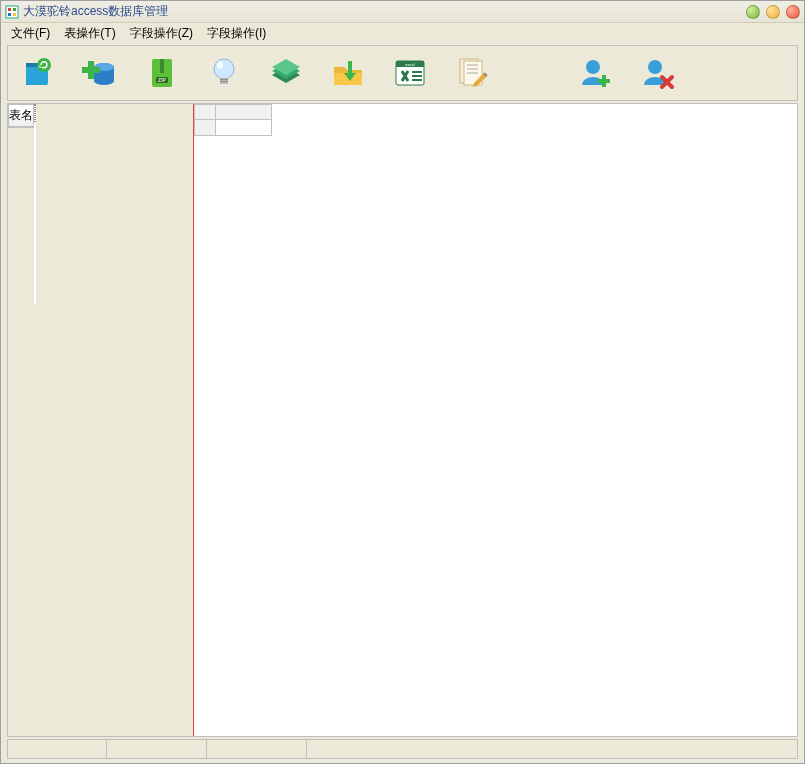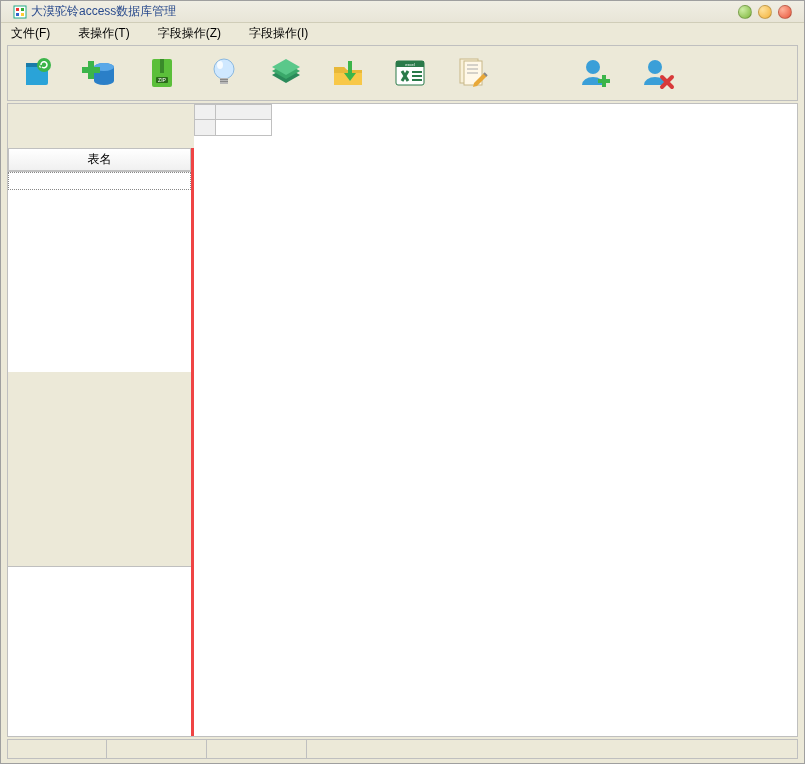--- a/index.html
+++ b/index.html
@@ -17,21 +17,21 @@
   background: #ece9d8;
   border: 1px solid #9f9f9f;
   display: flex;
   flex-direction: column;
 }
 .titlebar {
   height: 22px;
   background: linear-gradient(to bottom, #f0eee4 0%, #e8e5d7 100%);
   display: flex;
   align-items: center;
-  padding: 0 12px;
+  padding: 0 4px;
   border-bottom: 1px solid #d0cdb8;
 }
 .titlebar .app-icon {
   width: 14px; height: 14px;
   margin-right: 4px;
 }
 .titlebar .title-text {
   color: #2a4b8d;
   font-size: 12px;
   flex: 1;
@@ -44,21 +44,21 @@
   width: 14px; height: 14px;
   border-radius: 50%;
   border: 1px solid rgba(0,0,0,0.2);
 }
 .menubar {
   height: 20px;
   background: #ece9d8;
   display: flex;
   align-items: center;
   padding: 0 4px;
-  gap: 16px;
+  gap: 2px;
 }
 .menubar .menu-item {
   padding: 2px 6px;
   font-size: 12px;
   color: #000;
   cursor: default;
 }
 .toolbar {
   height: 56px;
   background: #ece9d8;
@@ -82,23 +82,22 @@
   flex: 1;
   display: flex;
   margin: 0 6px 2px 6px;
   border: 1px solid #bfbfbf;
   background: #ece9d8;
   overflow: hidden;
 }
 .left-panel {
   width: 186px;
   display: flex;
-  flex-direction: column;
-  border-right: 3px solid #ef4444;
-  margin-top: 44px;
+  flex-direction: row;
+  border-right: 1px solid #ef4444;
 }
 .table-list-header {
   height: 24px;
   background: #fff;
   border-bottom: 1px solid #c0c0c0;
   display: flex;
   align-items: stretch;
 }
 .table-list-header .col-head {
   flex: 1;

